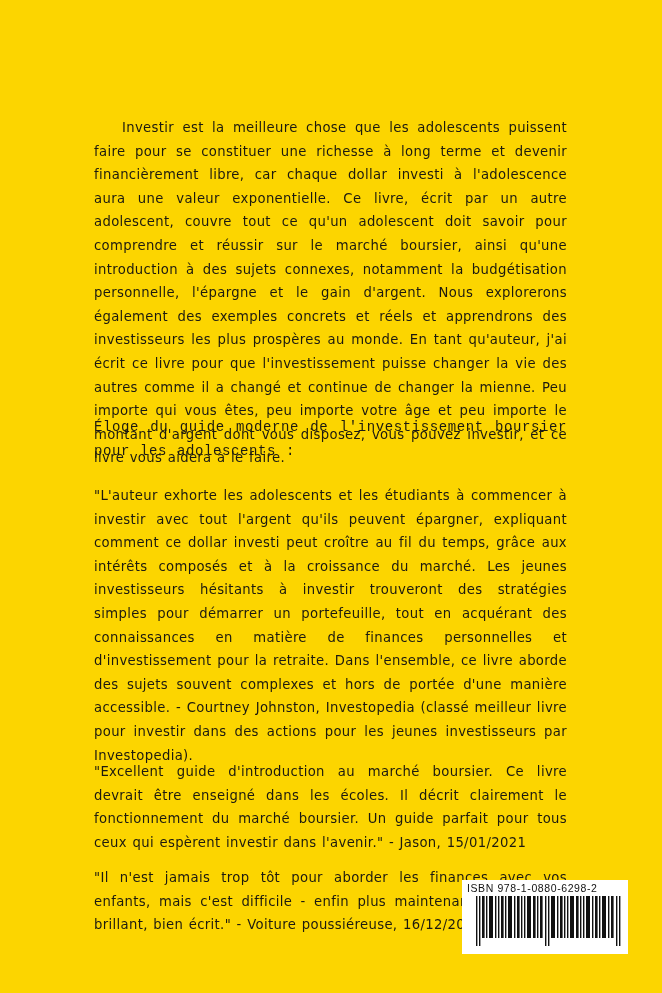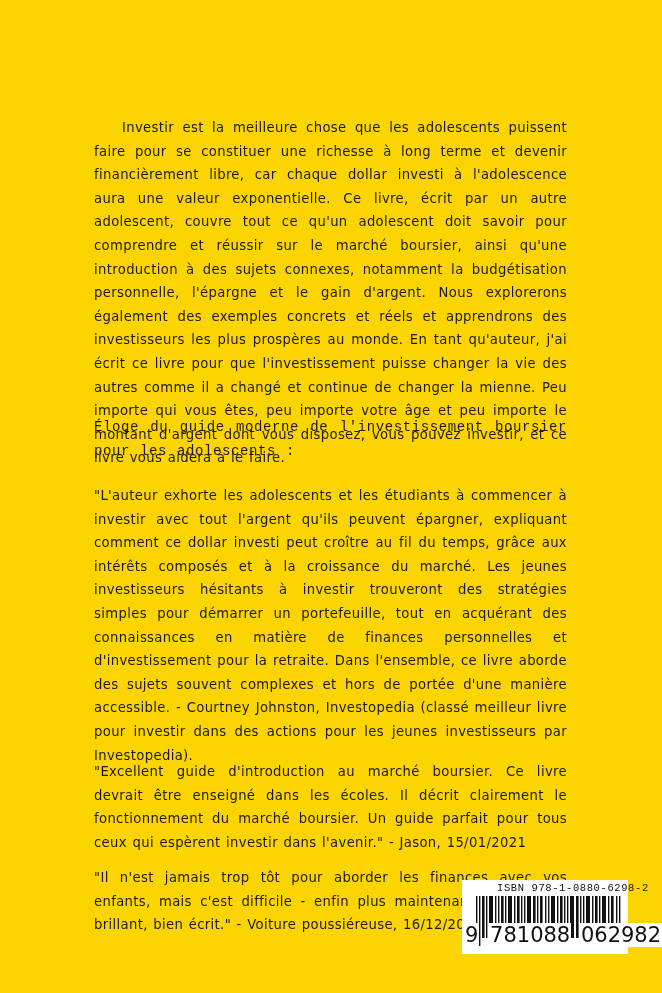--- a/index.html
+++ b/index.html
@@ -36,26 +36,25 @@
     left: 462px;
     top: 880px;
     width: 166px;
     height: 74px;
     background: #ffffff;
   }
   .isbn-text {
     position: absolute;
     left: 5px;
     top: 2px;
-    font-family: Liberation Mono, monospace;
+    font-family: Liberation Sans, sans-serif;
     font-size: 10.5px;
     letter-spacing: 0.6px;
     color: #111;
     white-space: nowrap;
-    margin-left: 30px;
   }
   .bars {
     position: absolute;
     left: 12px;
     top: 16px;
     width: 148px;
     height: 50px;
   }
   .ean-digits {
     position: absolute;
@@ -135,18 +134,13 @@
       <rect x="121" y="0" width="2.6" height="42"></rect>
       <rect x="125" y="0" width="1.4" height="42"></rect>
       <rect x="128" y="0" width="4" height="42"></rect>
       <rect x="134" y="0" width="1.4" height="42"></rect>
       <rect x="137" y="0" width="2.6" height="42"></rect>
 
       <rect x="142" y="0" width="1.4" height="50"></rect>
       <rect x="145" y="0" width="1.4" height="50"></rect>
     </g>
   </svg>
-  <div class="ean-digits">
-    <span>9</span>
-    <span style="margin-left:3px;">781088</span>
-    <span style="margin-left:2px;">062982</span>
-  </div>
 </div>
 
 </body></html>

